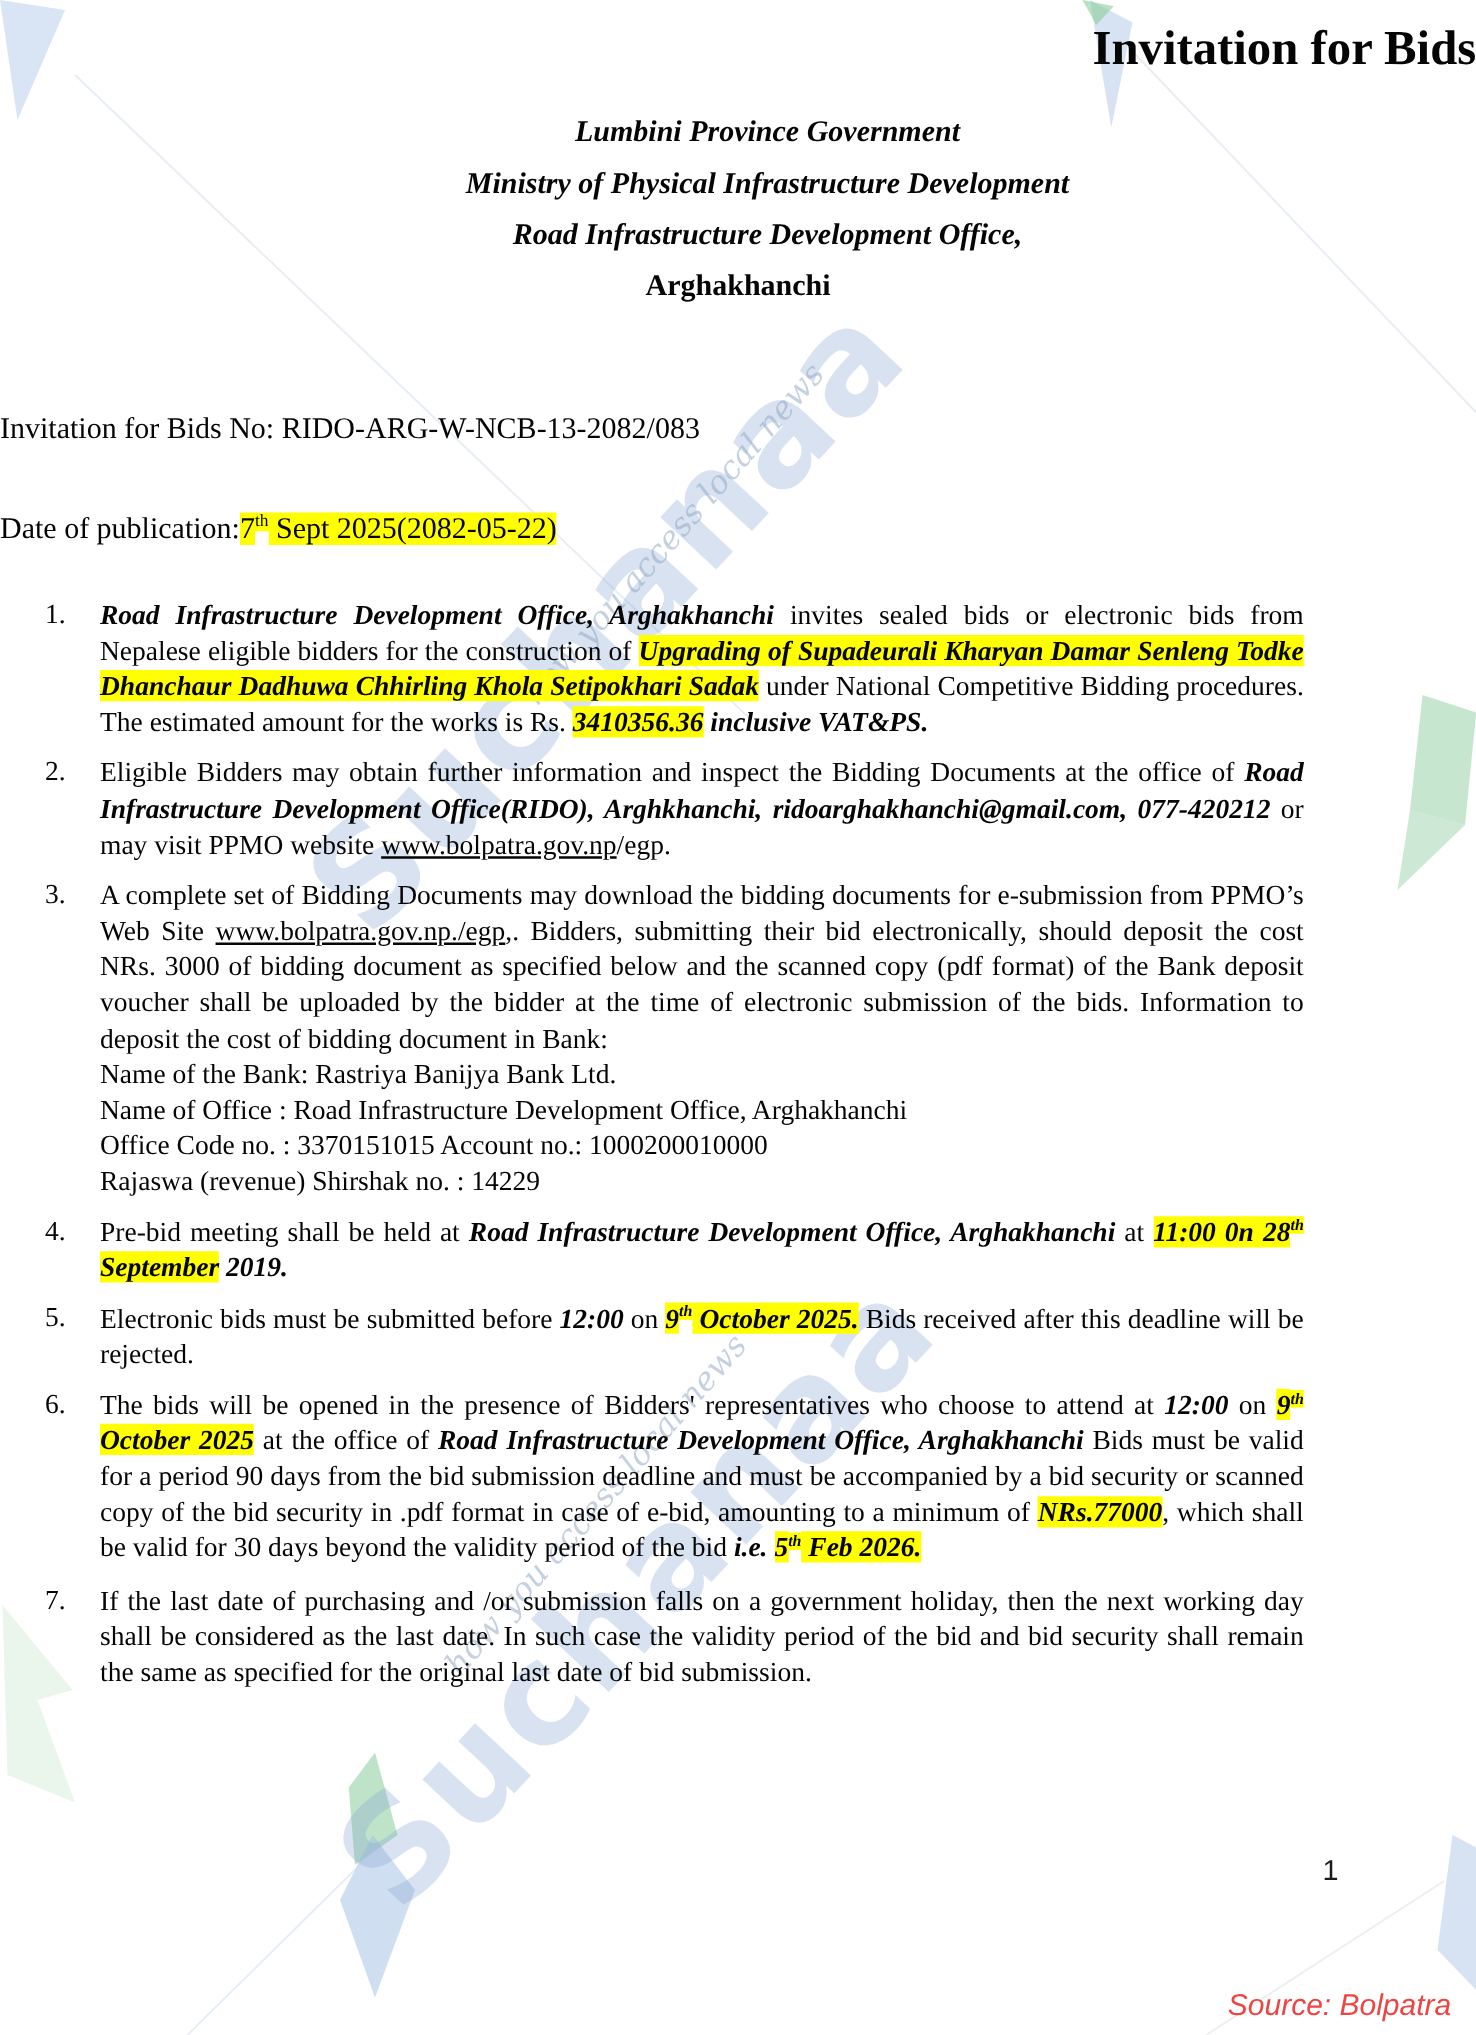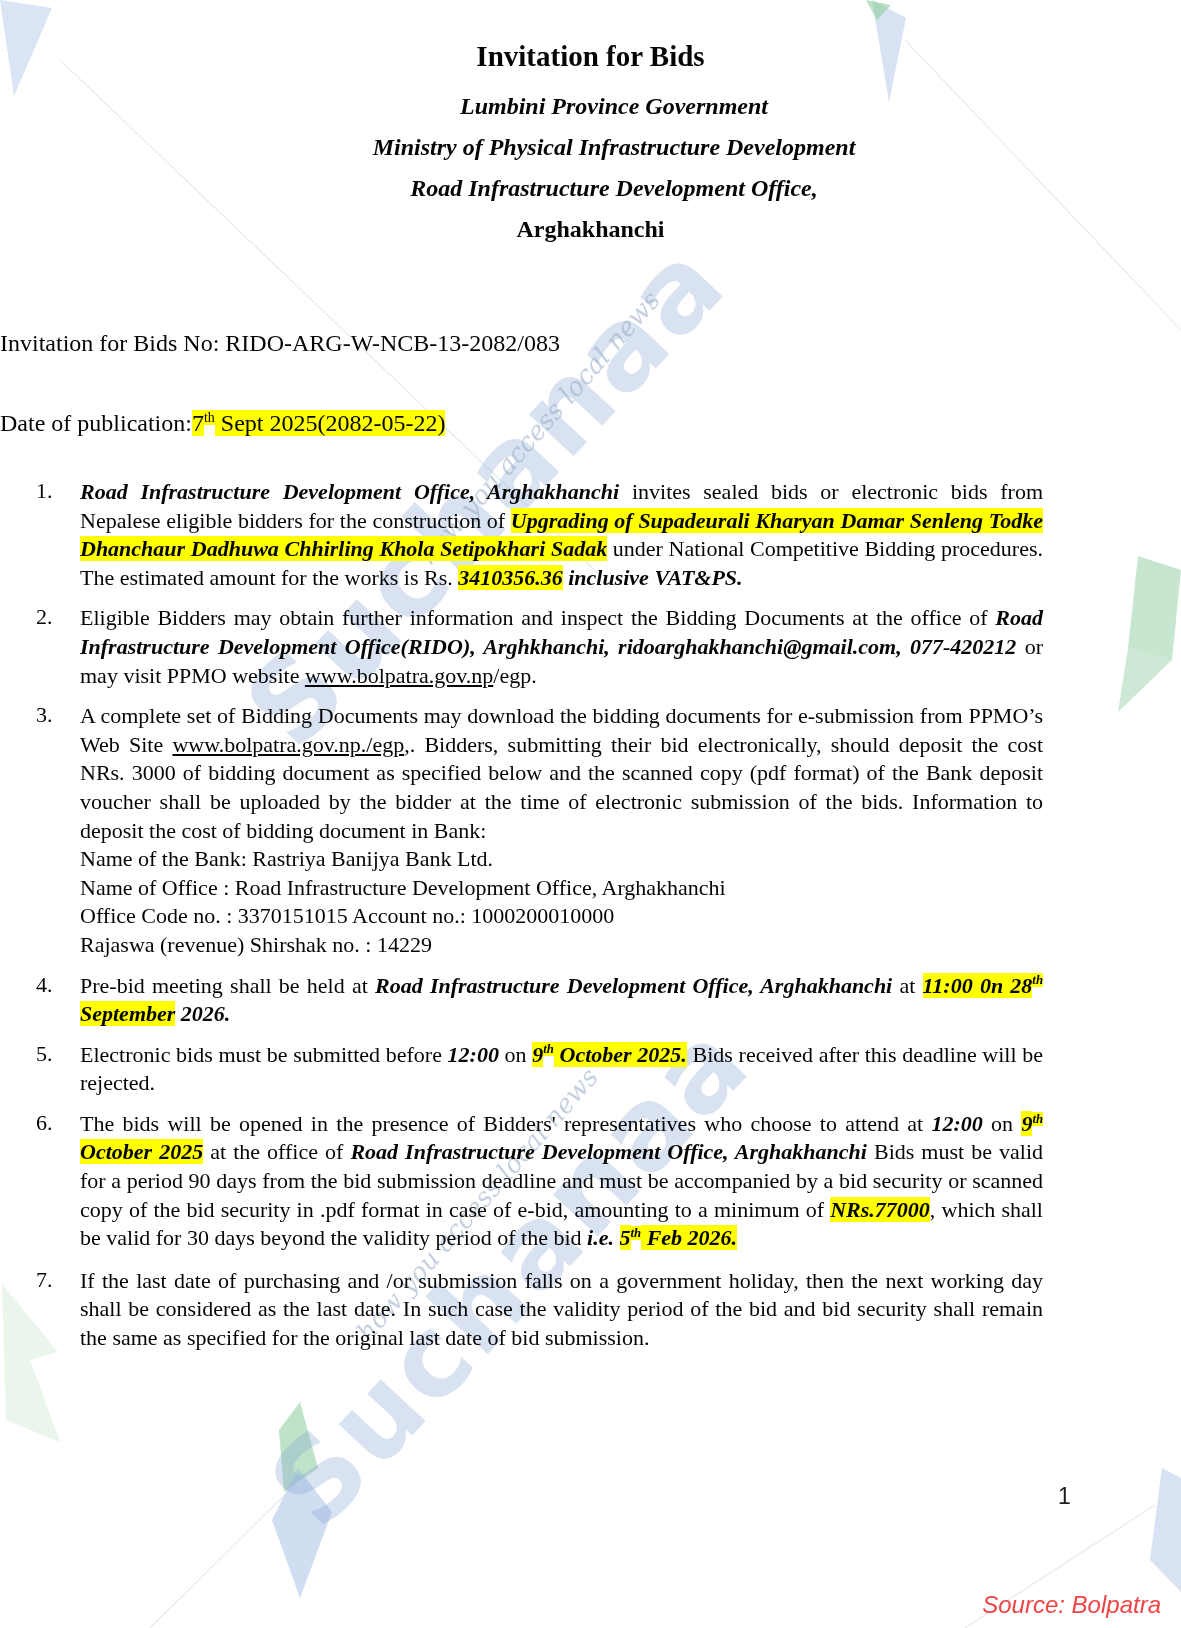--- a/index.html
+++ b/index.html
@@ -19,22 +19,22 @@
   #wm1{left:268px;top:662px;}
   #wm2{left:292px;top:1442px;}
   .wm-tag{
     position:absolute;font-family:"DejaVu Serif",serif;font-style:italic;
     font-size:26px;white-space:nowrap;color:rgba(150,172,198,0.55);
     transform:rotate(-49deg);transform-origin:0 50%;pointer-events:none;user-select:none;
   }
   #wmtag1{left:424px;top:545px;}
   #wmtag2{left:362px;top:1322px;}
   
-  .title{position:absolute;top:16px;left:0;width:100%;text-align:center;
-    font-size:29px;font-weight:bold;margin-top:24px;}
+  .title{position:absolute;top:16px;left:0;width:100%;text-align:right;
+    font-size:39px;font-weight:bold;}
   .org{position:absolute;top:86px;left:0;width:100%;text-align:center;
     font-size:24px;font-weight:bold;line-height:41px;}
   .org-line:nth-child(-n+3){font-style:italic;padding-left:47px;}
   .bid-no{position:absolute;top:330px;left:0;width:100%;font-size:24px;}
   .pub{position:absolute;top:410px;left:0;width:100%;text-align:left;font-size:24px;}
   
   .items{position:absolute;top:478px;left:0;width:1181px;}
   .item{display:flex;margin-bottom:12px;}
   .item-7{margin-top:14px;}
   .num{flex:0 0 80px;box-sizing:border-box;padding-left:36px;font-size:22px;}
@@ -112,21 +112,21 @@
         <div class="subline">Name of the Bank: Rastriya Banijya Bank Ltd.</div>
         <div class="subline">Name of Office : Road Infrastructure Development Office, Arghakhanchi</div>
         <div class="subline">Office Code no. : 3370151015 Account no.: 1000200010000</div>
         <div class="subline">Rajaswa (revenue) Shirshak no. : 14229</div>
       </div>
     </div>
 
     <div class="item">
       <div class="num">4.</div>
       <div class="body">
-          <p class="para"><span>Pre-bid meeting shall be held at </span><span class="b i">Road Infrastructure Development Office, Arghakhanchi</span><span> at </span><span class="b i hl">11:00 0n 28</span><sup class="b i hl">th</sup><span class="b i hl"> September</span><span class="b i"> 2026.</span></p>
+          <p class="para"><span>Pre-bid meeting shall be held at </span><span class="b i">Road Infrastructure Development Office, Arghakhanchi</span><span> at </span><span class="b i hl">11:00 0n 28</span><sup class="b i hl">th</sup><span class="b i hl"> September</span><span class="b i"> 2019.</span></p>
         </div>
     </div>
 
     <div class="item">
       <div class="num">5.</div>
       <div class="body">
           <p class="para"><span>Electronic bids must be submitted before </span><span class="b i">12:00</span><span> on </span><span class="b i hl">9</span><sup class="b i hl">th</sup><span class="b i hl"> October 2025.</span><span> Bids received after this deadline will be rejected.</span></p>
         </div>
     </div>
 

